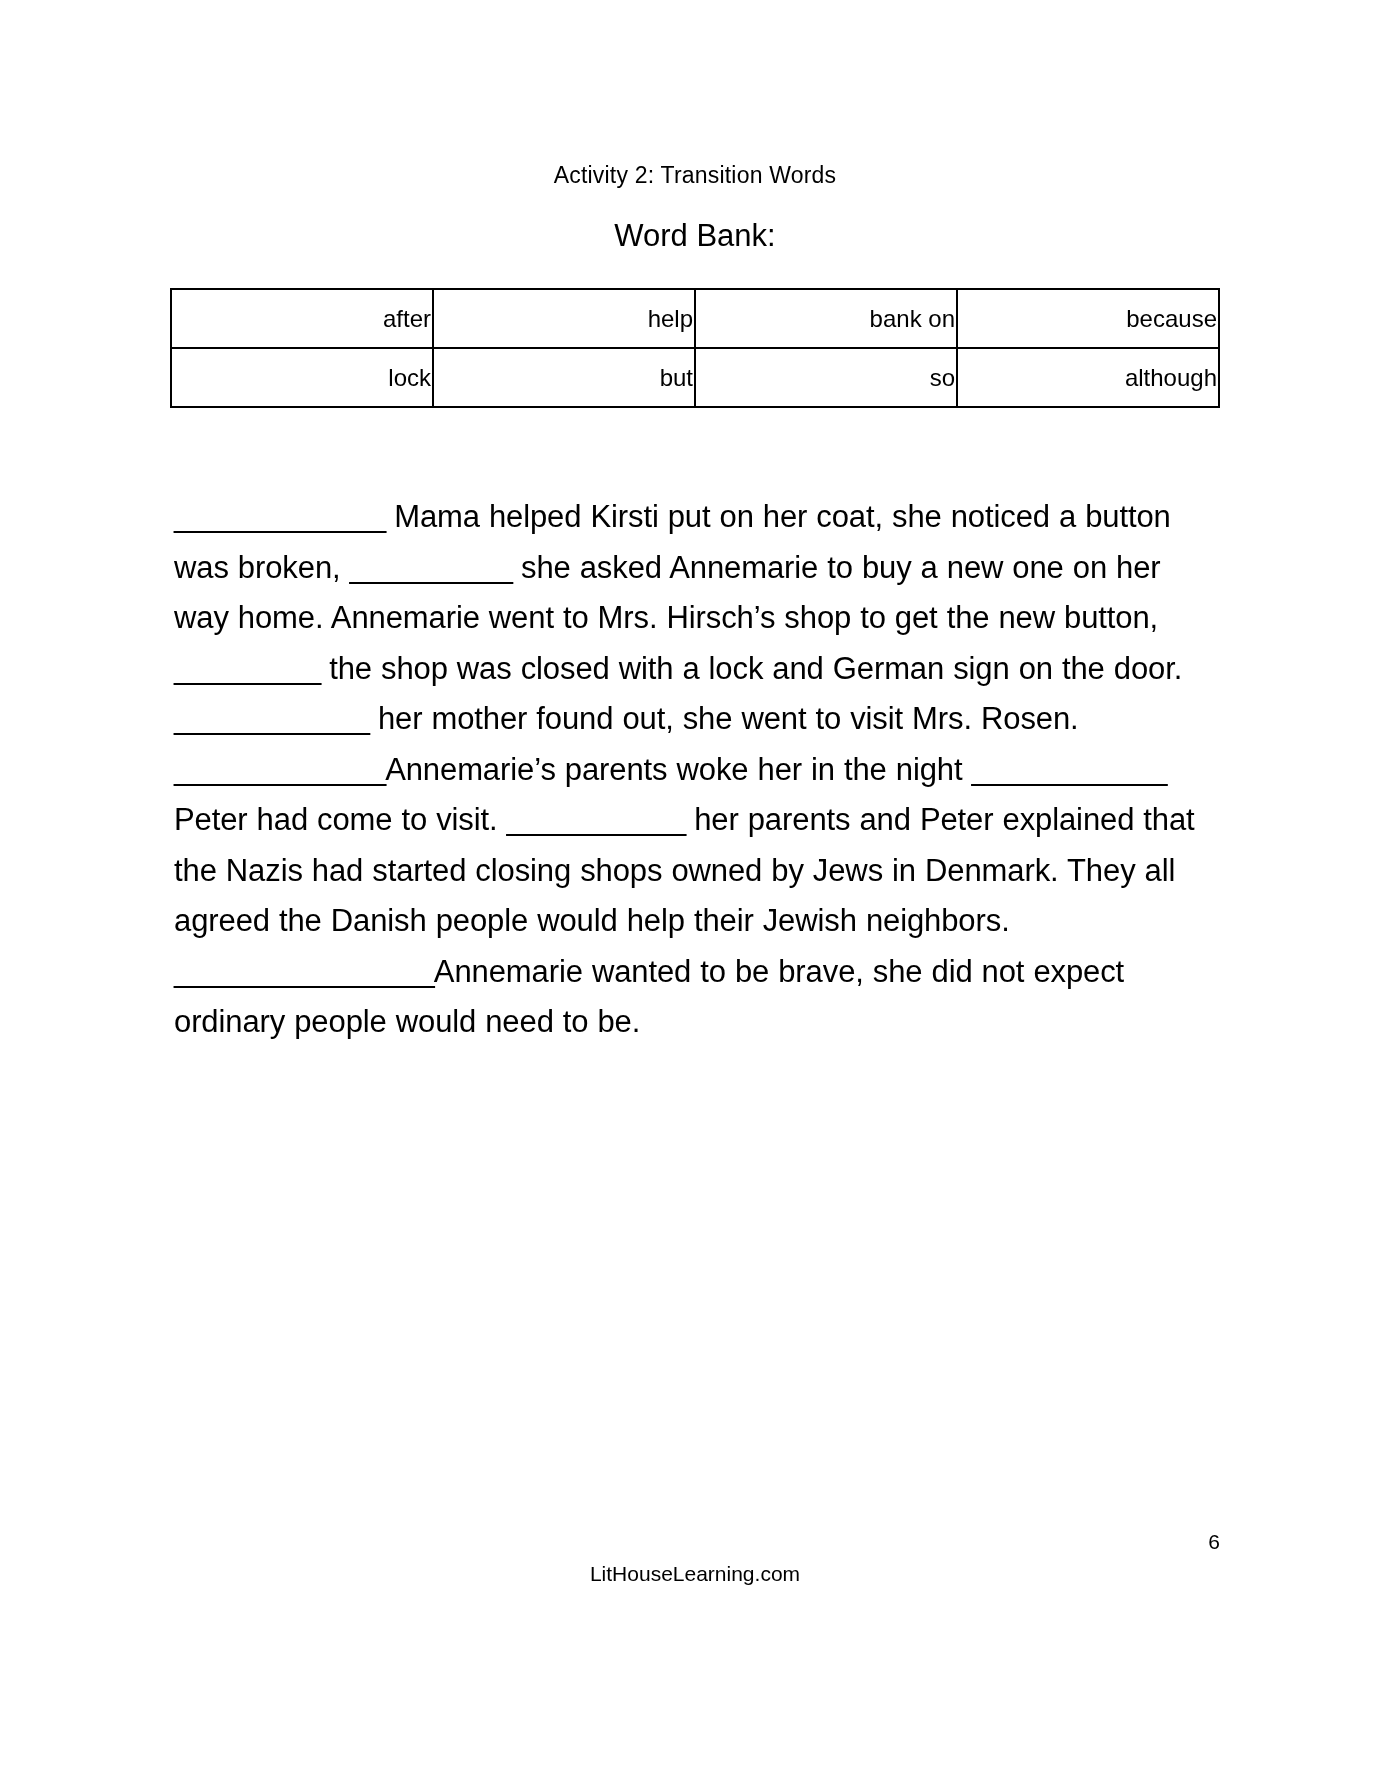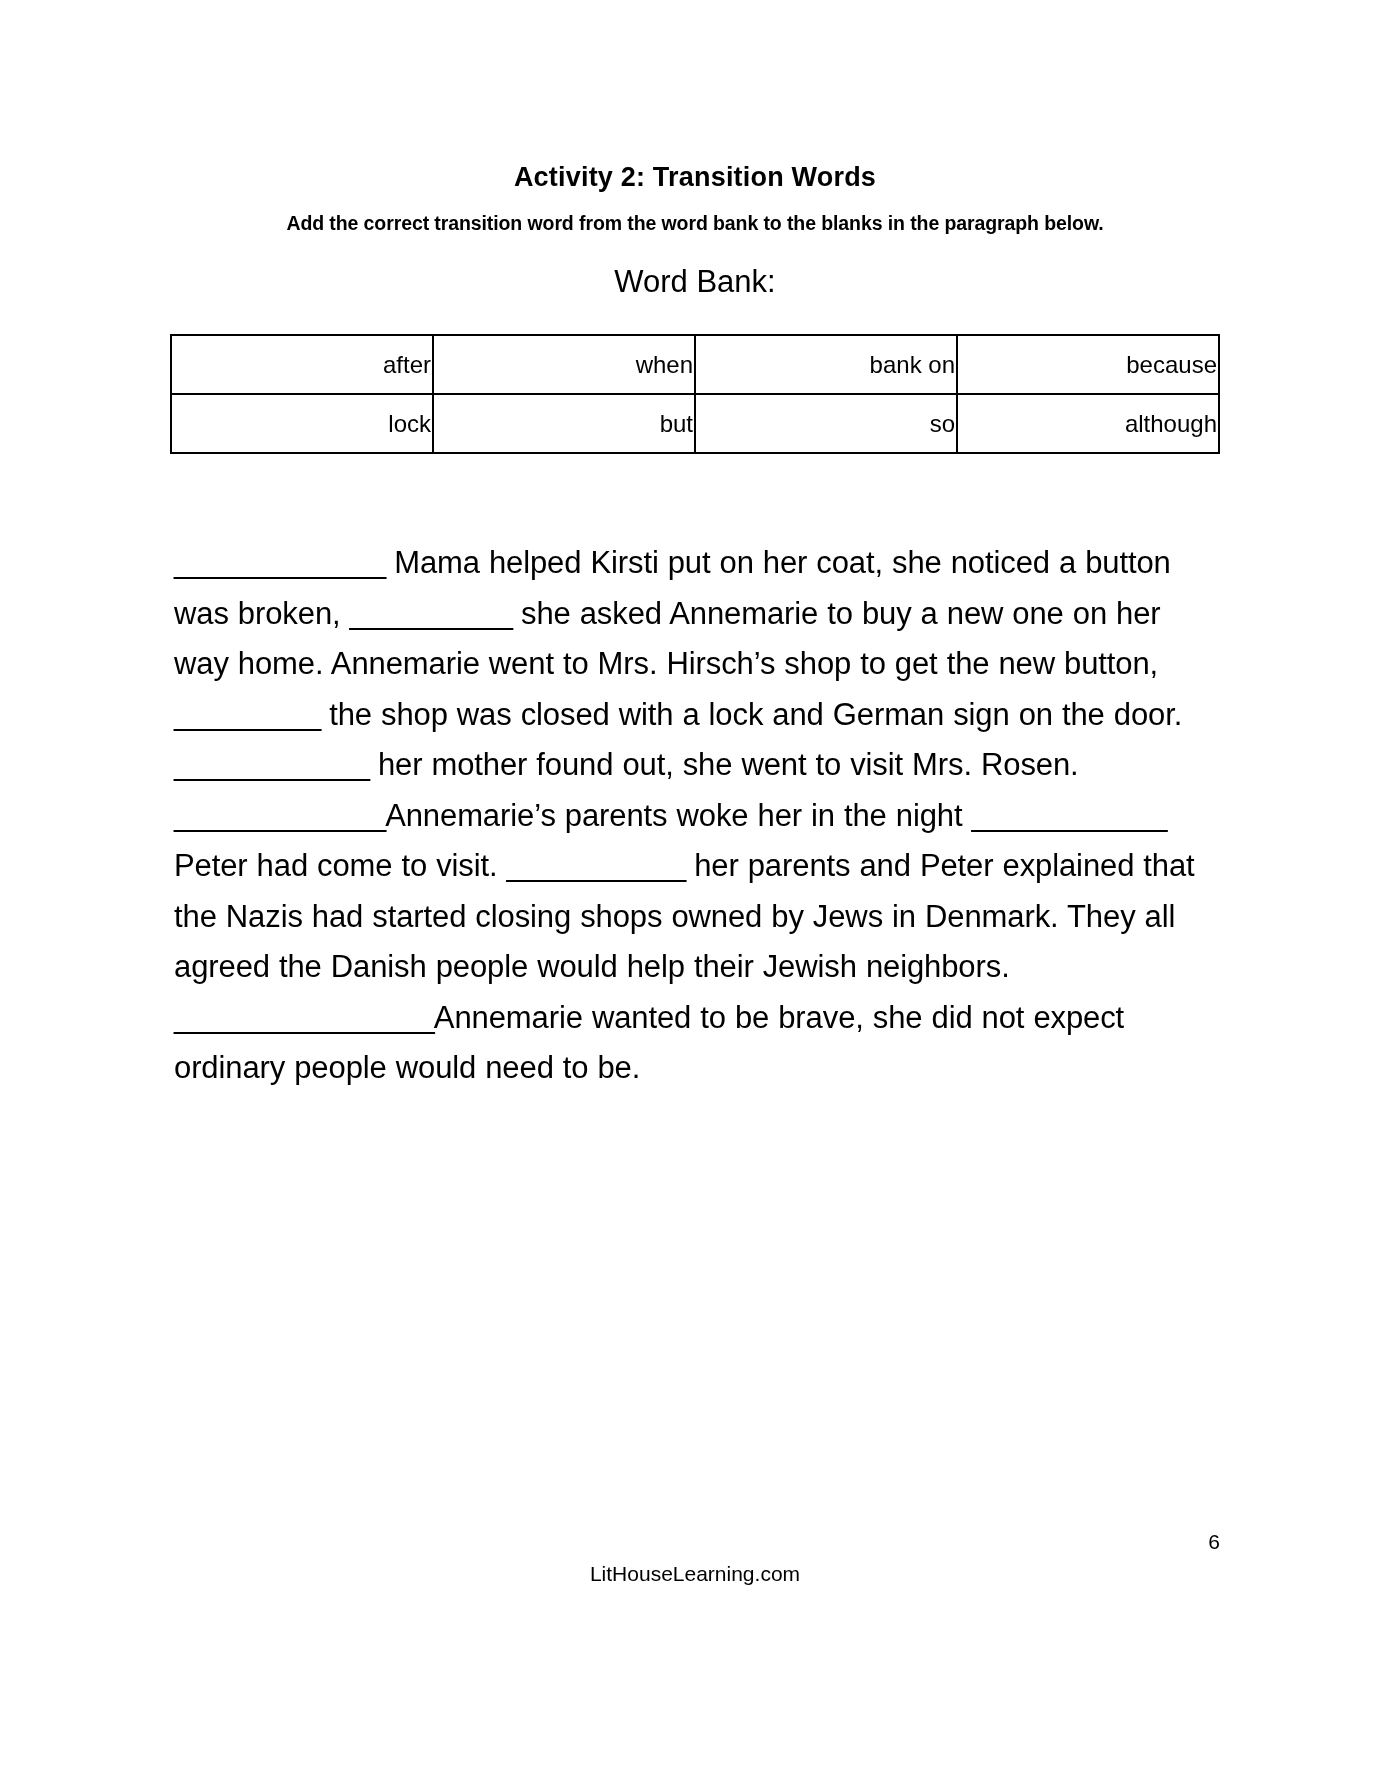--- a/index.html
+++ b/index.html
@@ -24,22 +24,22 @@
     background: #ffffff;
   }
   .content {
     position: absolute;
     left: 160px;
     top: 0;
     width: 1070px;
   }
   .title {
     text-align: center;
-    font-size: 27px;
-    font-weight: bold;
+    font-size: 23px;
+    font-weight: normal;
     letter-spacing: 0.2px;
     margin: 0;
     padding-top: 162px;
   }
   .subtitle {
     text-align: center;
     font-size: 19.5px;
     font-weight: bold;
     margin: 0;
     padding-top: 19px;
@@ -99,29 +99,28 @@
   }
 </style>
 </head>
 <body>
 
 <div class="page">
   <div class="content">
 
     <h1 class="title">Activity 2: Transition Words</h1>
 
-    <p class="subtitle">Add the correct transition word from the word bank to the blanks in the paragraph below.</p>
 
     <p class="wordbank-label">Word Bank:</p>
 
     <table class="wordbank">
       <tbody>
         <tr>
           <td>after</td>
-          <td>when</td>
+          <td>help</td>
           <td>bank on</td>
           <td>because</td>
         </tr>
         <tr>
           <td>lock</td>
           <td>but</td>
           <td>so</td>
           <td>although</td>
         </tr>
       </tbody>

